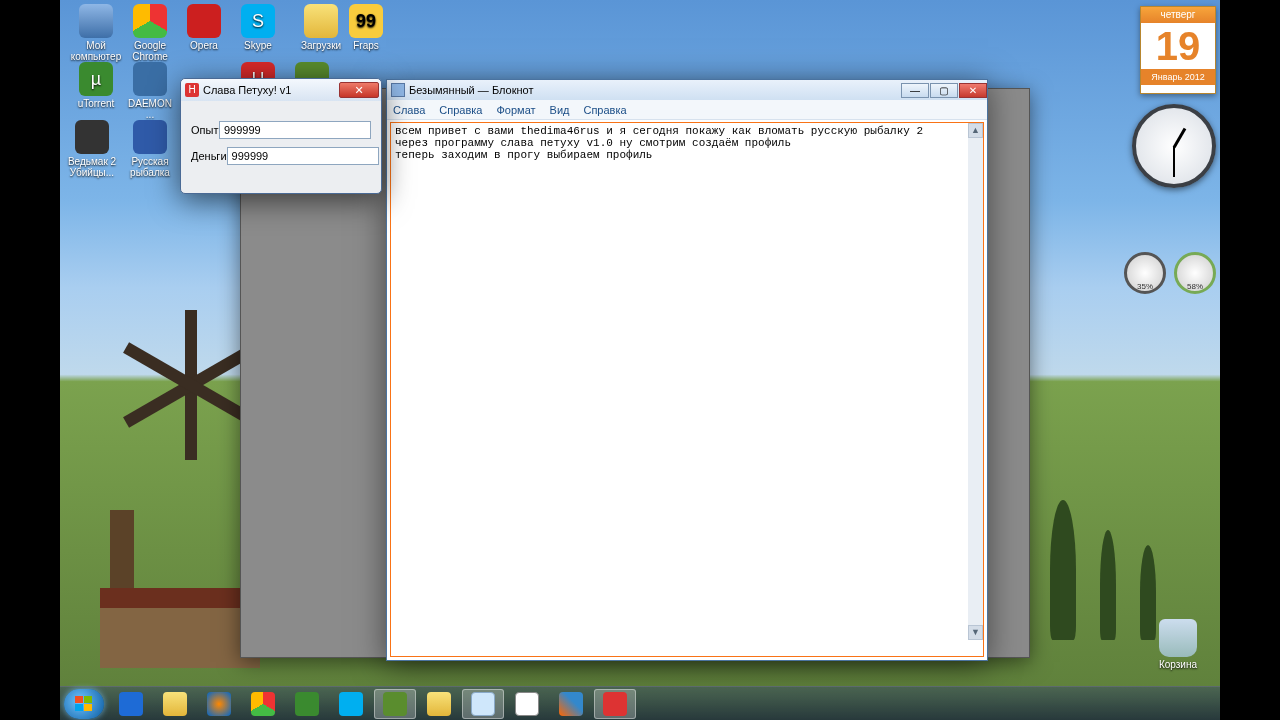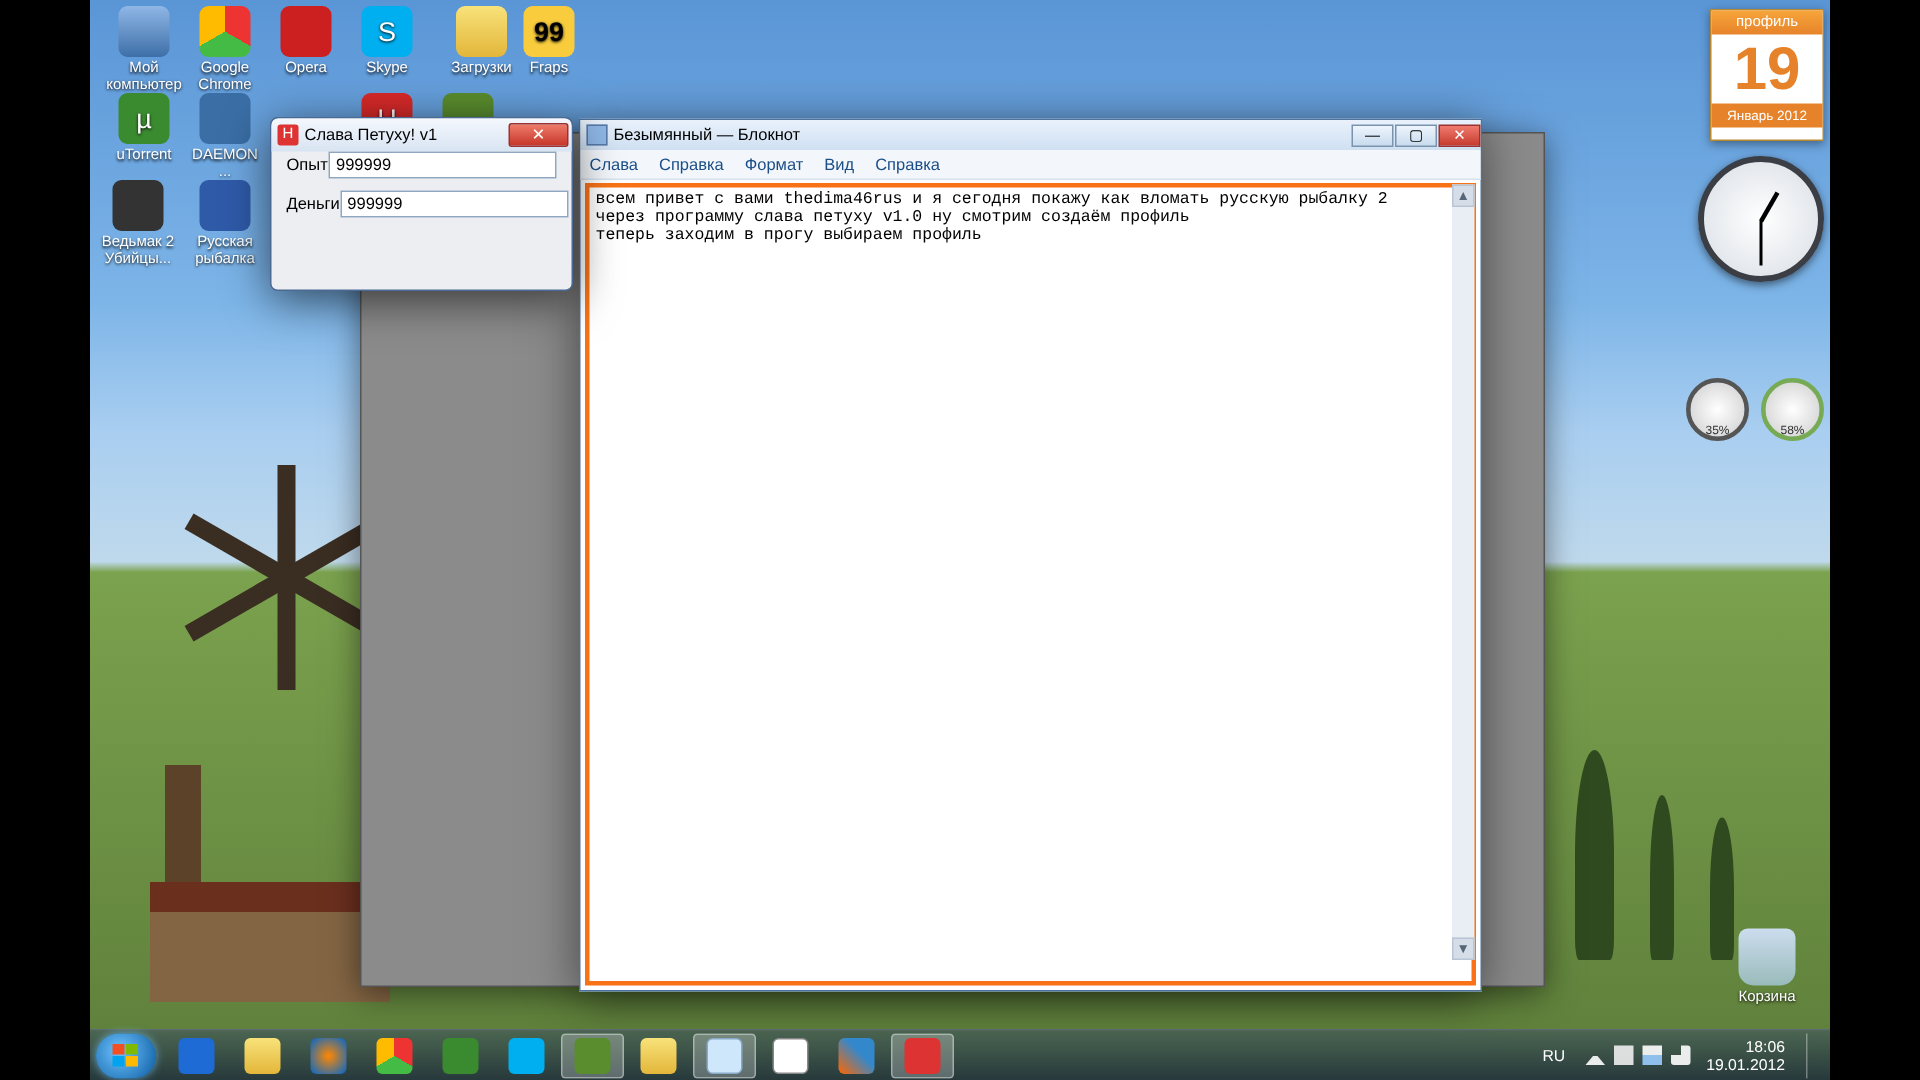--- a/index.html
+++ b/index.html
@@ -53,32 +53,32 @@
 
   
   .notepad{ position:absolute; left:326px; top:79px; width:602px; height:582px; background:#fff; border:1px solid #4a73a0; box-shadow:0 4px 30px rgba(0,0,0,.5);}
   .np-title{ height:20px; background:linear-gradient(#e9f1fb,#cfe0f2); display:flex; align-items:center; font-size:11px; color:#000; padding-left:4px;}
   .np-title .ico{width:14px;height:14px;background:#8fb7e6;margin-right:4px;border:1px solid #5879a6}
   .np-title .spacer{flex:1}
   .winbtn{ width:28px; height:15px; margin-left:1px; font-size:10px; display:flex; align-items:center; justify-content:center; border:1px solid #7a93af; background:linear-gradient(#eef5fc,#c8dbef); cursor:pointer;}
   .winbtn.close{background:linear-gradient(#f07a6e,#c63a2e);color:#fff;border-color:#933}
   .np-menu{ height:20px; background:#f3f7fb; border-bottom:1px solid #d7e2ee; display:flex; align-items:center; font-size:11px; color:#1b4e87; padding-left:6px; gap:14px;}
   .np-menu span{cursor:pointer}
-  .np-body{ position:absolute; left:3px; right:3px; top:42px; bottom:3px; background:#fff; border:3px solid #f97316; font-family:"Courier New",monospace; font-size:11px; padding:2px 4px; white-space:pre-wrap; color:#000; overflow:auto;}
+  .np-body{ position:absolute; left:3px; right:3px; top:42px; bottom:3px; background:#fff; border:1px solid #f97316; font-family:"Courier New",monospace; font-size:11px; padding:2px 4px; white-space:pre-wrap; color:#000; overflow:auto;}
   .np-scroll{position:absolute; right:4px; top:43px; bottom:20px; width:15px; background:#e9eef4;}
   .np-scroll .arrow{height:15px;background:#d4dde8;border:1px solid #b9c5d4;font-size:9px;text-align:center;line-height:13px;color:#567}
   .np-scroll .arrow.btm{position:absolute;bottom:0;left:0;right:0}
 
   
   .slava{ position:absolute; left:120px; top:78px; width:202px; height:116px; background:#eceef1; border:1px solid #4a6a95; border-radius:5px; box-shadow:0 6px 30px rgba(0,0,0,.6);}
   .slava .tbar{height:22px;border-radius:5px 5px 0 0;background:linear-gradient(#f4f8fd,#d8e4f2);display:flex;align-items:center;padding:0 2px 0 4px;font-size:11px;color:#000}
   .slava .tbar .ico{width:14px;height:14px;background:#d33;margin-right:4px;border-radius:2px;color:#fff;text-align:center;line-height:14px;font-size:10px}
   .slava .tbar .spacer{flex:1}
   .slava .tbar .close{width:40px;height:16px;background:linear-gradient(#ee7b6a,#c63629);border:1px solid #933;border-radius:2px;color:#fff;font-size:11px;text-align:center;line-height:14px;cursor:pointer}
-  .slava .body{padding:0 10px; font-size:11px; color:#000}
+  .slava .body{padding:20px 10px; font-size:11px; color:#000}
   .slava .row{display:flex;align-items:center;margin-bottom:8px}
   .slava label{width:52px}
   .slava input{flex:1;height:18px;border:1px solid #8ea6bf;font-size:11px;padding:0 4px;background:#fff;font-family:inherit}
   .slava button{width:100%;height:22px;background:linear-gradient(#fbfdff,#e2ecf6);border:1px solid #8ea6bf;border-radius:3px;font-size:11px;cursor:pointer}
 
   
   .gadget-cal{position:absolute;right:4px;top:6px;width:76px;height:88px;background:#fff;border:1px solid #b7862f;box-shadow:0 2px 6px rgba(0,0,0,.4);font-size:10px;text-align:center}
   .gadget-cal .top{background:linear-gradient(#f7a53b,#e6832a);height:16px;color:#fff;font-size:10px;line-height:16px}
   .gadget-cal .day{font-size:40px;color:#e6832a;font-weight:bold;line-height:46px}
   .gadget-cal .bot{background:#e6832a;color:#fff;height:16px;line-height:16px;font-size:9px}
@@ -246,21 +246,21 @@
         <input value="999999" style="">
       </div>
       <div class="row">
         <label>Деньги</label>
         <input value="999999" style="">
       </div>
     </div>
   </div>
 
   <div class="gadget-cal">
-    <div class="top">профиль</div>
+    <div class="top">четверг</div>
     <div class="day">19</div>
     <div class="bot">Январь 2012</div>
   </div>
   <div class="gadget-clock"></div>
   <div class="gadget-cpu">
     <div class="dial d1">35%</div>
     <div class="dial d2">58%</div>
   </div>
 
   <div class="trash">
@@ -307,29 +307,15 @@
     <div class="tbtn">
         <div class="ic ic-paint"></div>
       </div>
     <div class="tbtn">
         <div class="ic ic-photo"></div>
       </div>
     <div class="tbtn active">
         <div class="ic ic-slava"></div>
       </div>
 
-    <div class="tray">
-      <span class="lang">RU</span>
-      <div class="icons">
-        <span class="arrow"></span>
-        <span class="flagico"></span>
-        <span class="net"></span>
-        <span class="vol"></span>
-      </div>
-      <div class="clock">
-        <div>18:06</div>
-        <div>19.01.2012</div>
-      </div>
-      <div class="showdesk"></div>
-    </div>
   </div>
 
 </div>
 
 </body></html>

